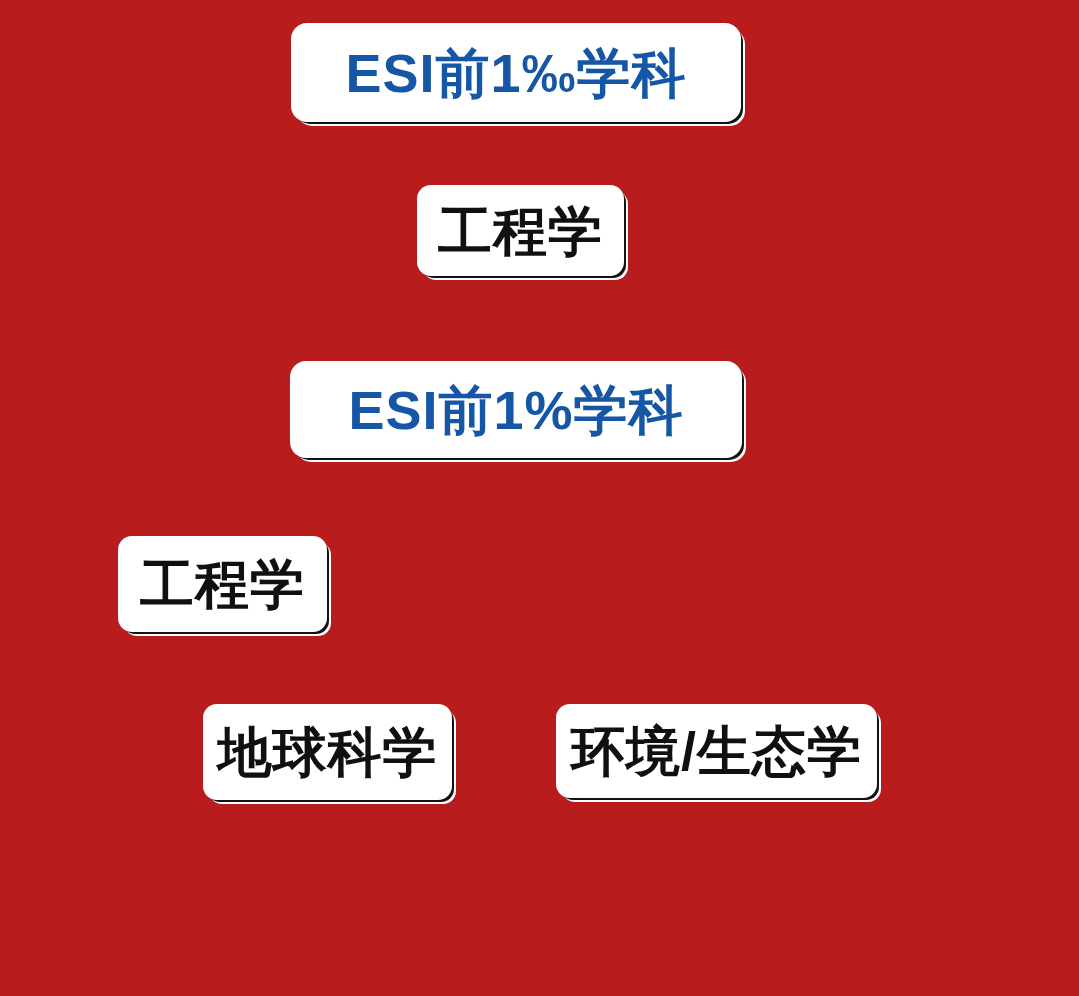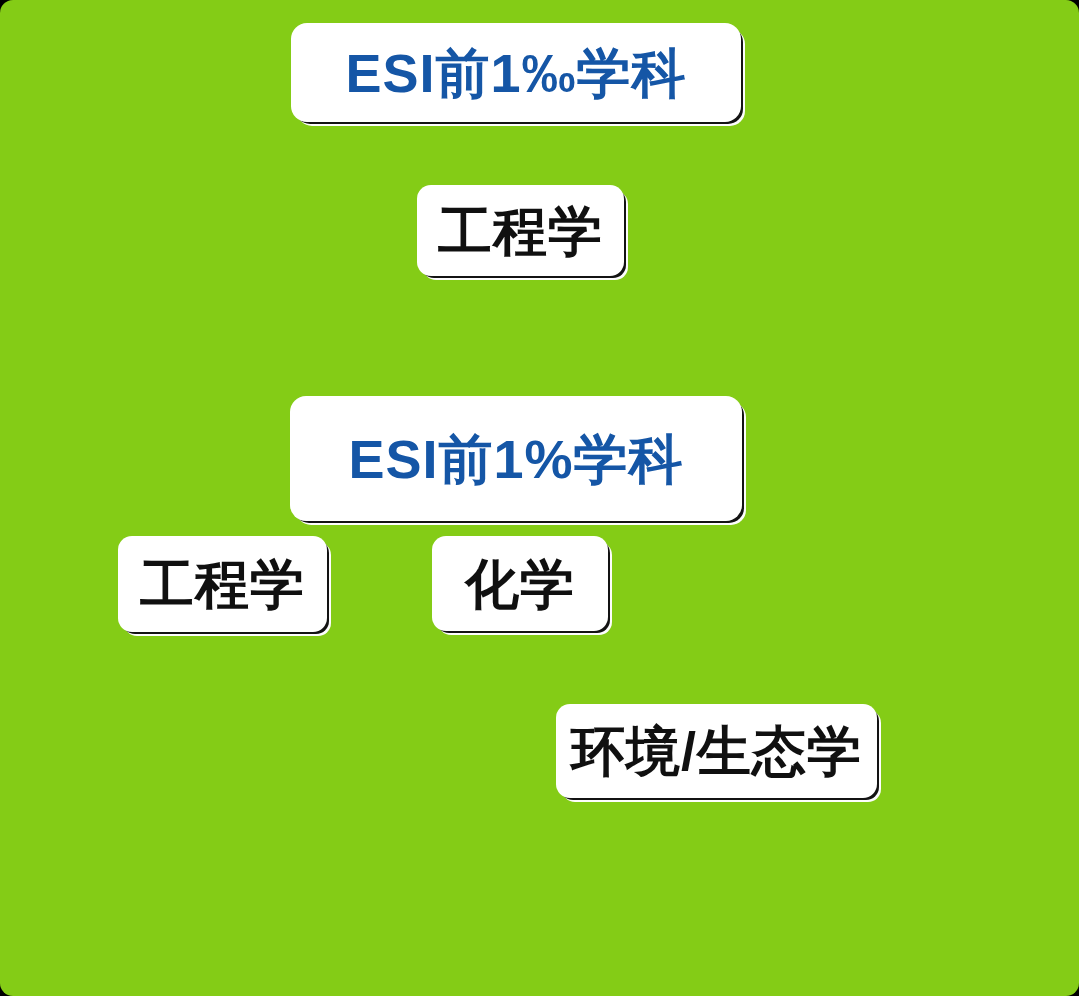--- a/index.html
+++ b/index.html
@@ -4,24 +4,23 @@
 <style>
   html, body {
     margin: 0;
     padding: 0;
     background: #000000;
   }
   .stage {
     position: relative;
     width: 1079px;
     height: 996px;
-    background: #84cc16;
+    background: #b91c1c;
     overflow: hidden;
     font-family: "Liberation Sans", "DejaVu Sans", sans-serif;
-    border-radius: 13px;
   }
   .box {
     position: absolute;
     background: #ffffff;
     border-radius: 16px;
     display: flex;
     align-items: center;
     justify-content: center;
     box-sizing: border-box;
     
@@ -50,31 +49,31 @@
 <div class="stage">
 
   <div class="box" style="left:291px; top:23px; width:450px; height:99px;">
     <span class="header-text">ESI前1‰学科</span>
   </div>
 
   <div class="box" style="left:417px; top:185px; width:207px; height:91px; border-radius:14px;">
     <span class="item-text">工程学</span>
   </div>
 
-  <div class="box" style="left:290px; top:361px; width:452px; height:125px;margin-top:35px;">
+  <div class="box" style="left:290px; top:361px; width:452px; height:97px;">
     <span class="header-text">ESI前1%学科</span>
   </div>
 
   <div class="box" style="left:118px; top:536px; width:209px; height:96px; border-radius:14px;">
     <span class="item-text">工程学</span>
   </div>
 
-  <div class="box" style="left:432px; top:536px; width:176px; height:95px; border-radius:14px;">
-    <span class="item-text">化学</span>
-  </div>
 
 
+  <div class="box" style="left:203px; top:704px; width:249px; height:96px; border-radius:14px;">
+    <span class="item-text">地球科学</span>
+  </div>
 
   <div class="box" style="left:556px; top:704px; width:321px; height:94px; border-radius:14px;">
     <span class="item-text">环境/生态学</span>
   </div>
 
 </div>
 
 </body></html>

